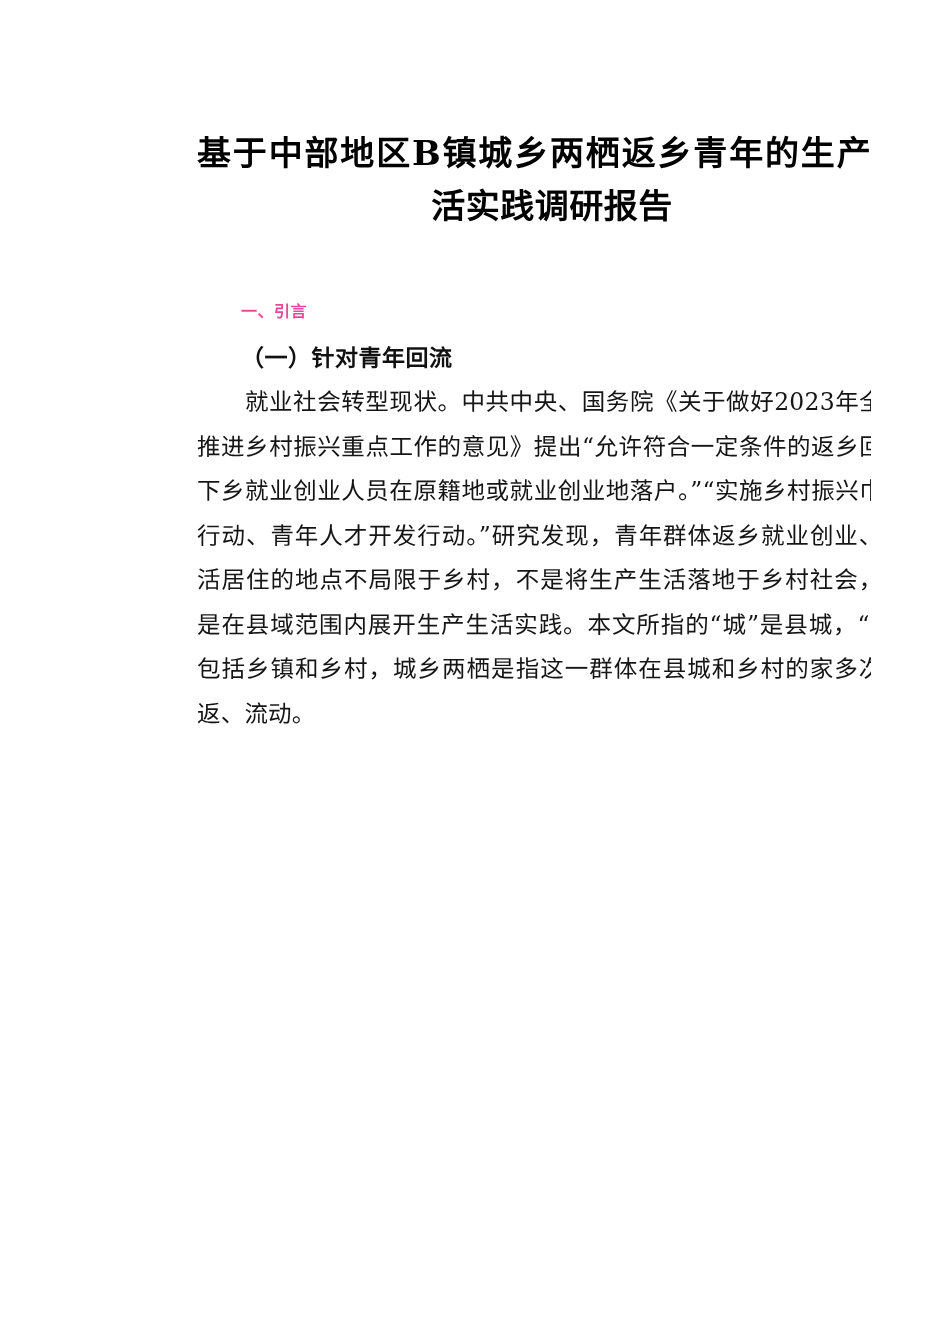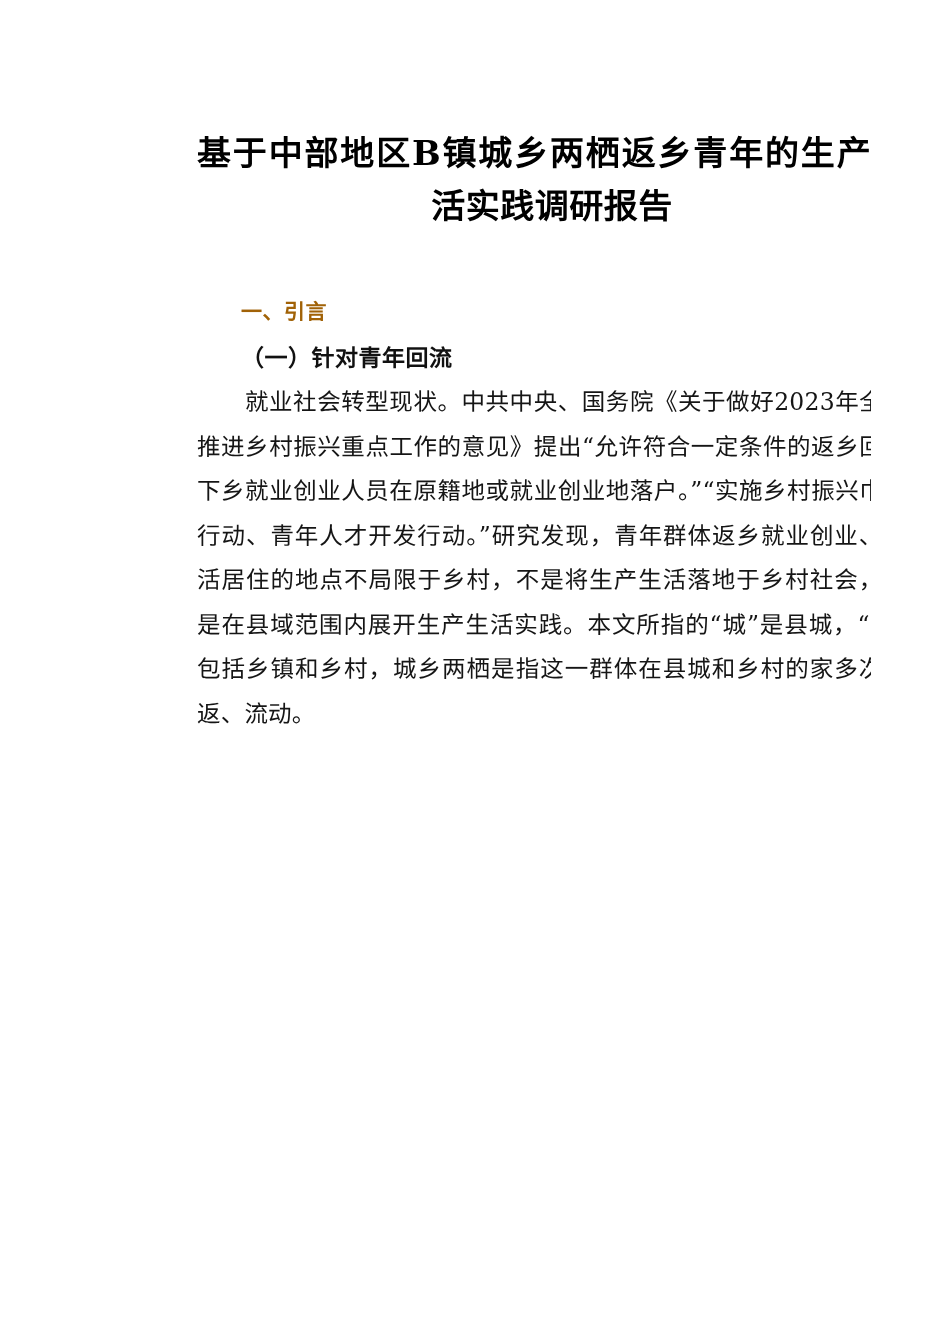--- a/index.html
+++ b/index.html
@@ -38,23 +38,23 @@
     margin: 0;
     padding-top: 127px;
     text-align: justify;
     text-align-last: center;
     text-justify: inter-character;
   }
 
   
   .h1-heading {
     font-family: "Liberation Sans", "DejaVu Sans", sans-serif;
-    font-size: 21px;
+    font-size: 16px;
     line-height: 44px;
-    color: #a16207;
+    color: #ec4899;
     margin: 0;
     padding-top: 57px;
     text-indent: 44px;
     letter-spacing: 0.5px;
   }
 
   
   .h2-heading {
     font-family: "DejaVu Serif", "Liberation Serif", serif;
     font-size: 23px;

